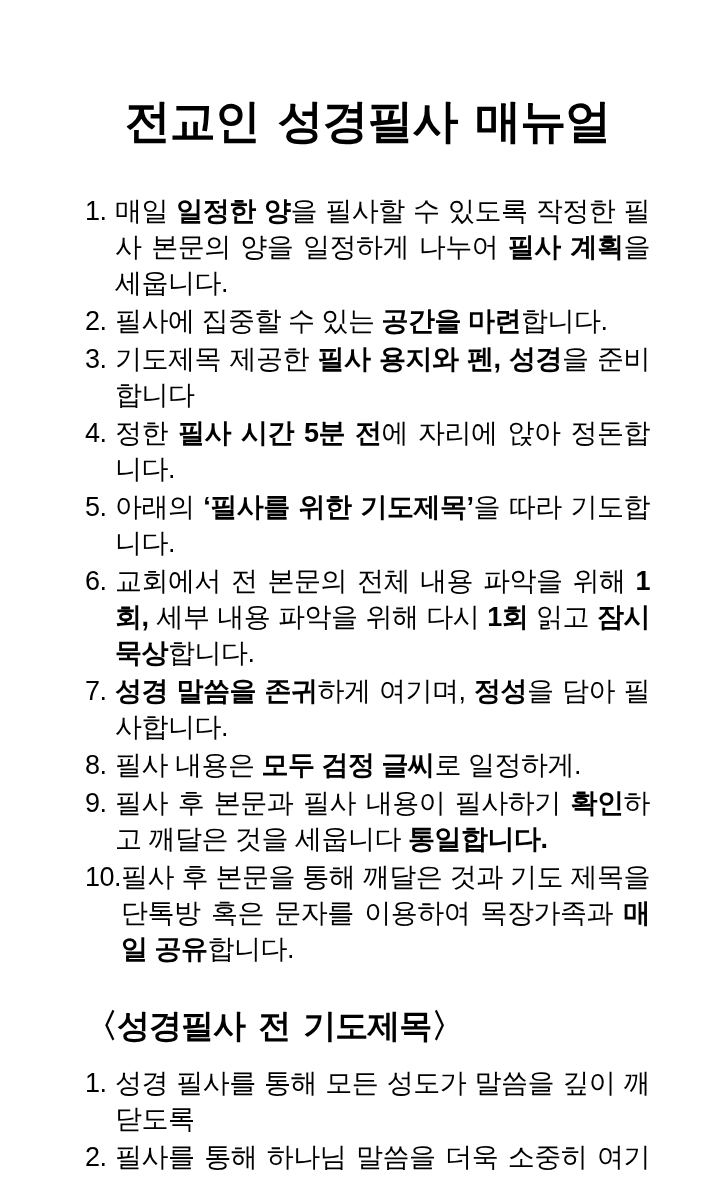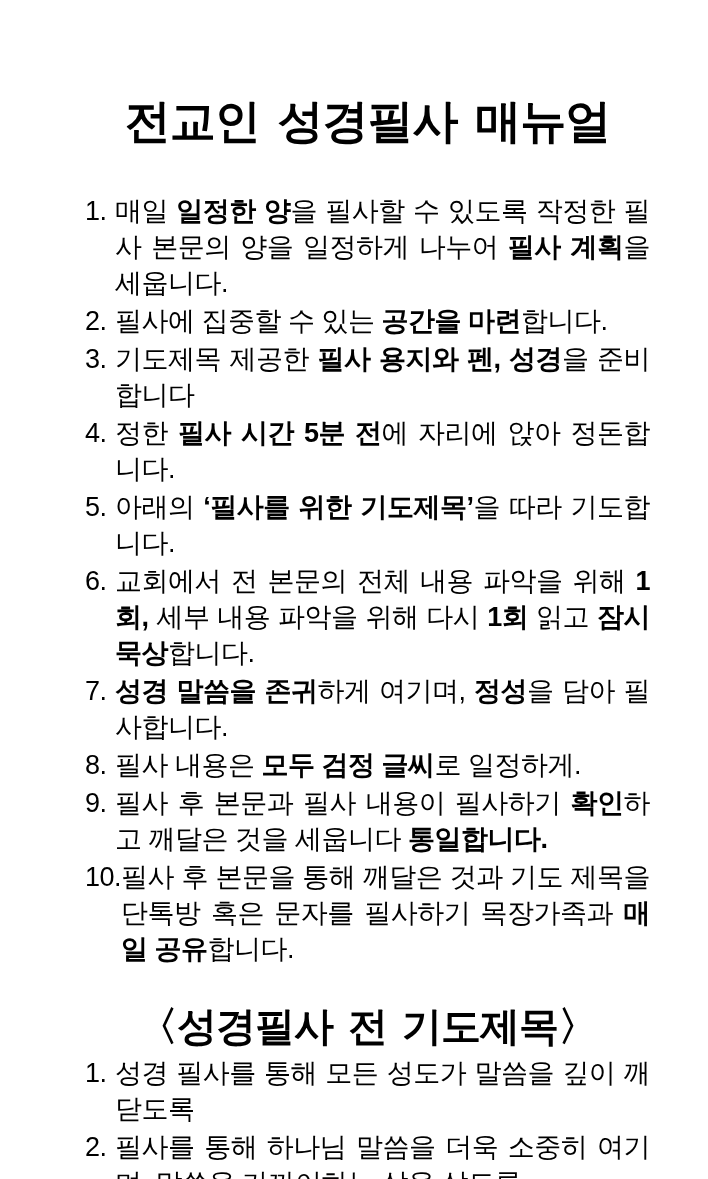--- a/index.html
+++ b/index.html
@@ -28,27 +28,26 @@
     align-items: flex-start;
     font-size: 27px;
     line-height: 36px;
     letter-spacing: -0.5px;
     margin-bottom: 2px;
   }
   .num { flex: 0 0 auto; min-width: 30px; }
   .txt { flex: 1 1 auto; text-align: justify; }
   .txt b { font-weight: 700; }
   .section-heading {
-    font-size: 40px;
+    font-size: 33px;
     font-weight: 800;
     line-height: 42px;
-    text-align: center;
     letter-spacing: -1px;
     word-spacing: 5px;
-    margin: 38px 0 8px 0;
+    margin: 38px 0 18px 0;
   }
 </style>
 </head>
 <body>
 
 <div class="page">
 
   <h1 class="doc-title">전교인 성경필사 매뉴얼</h1>
 
   <div class="list">
@@ -83,21 +82,21 @@
     <div class="item">
       <span class="num">8.</span>
       <span class="txt"><span>필사 내용은 </span><b>모두 검정 글씨</b><span>로 일정하게.</span></span>
     </div>
     <div class="item">
       <span class="num">9.</span>
       <span class="txt"><span>필사 후 본문과 필사 내용이 필사하기 </span><b>확인</b><span>하고 깨달은 것을 세웁니다 </span><b>통일합니다.</b></span>
     </div>
     <div class="item">
       <span class="num">10.</span>
-      <span class="txt"><span>필사 후 본문을 통해 깨달은 것과 기도 제목을 단톡방 혹은 문자를 필사하기 목장가족과 </span><b>매일 공유</b><span>합니다.</span></span>
+      <span class="txt"><span>필사 후 본문을 통해 깨달은 것과 기도 제목을 단톡방 혹은 문자를 이용하여 목장가족과 </span><b>매일 공유</b><span>합니다.</span></span>
     </div>
   </div>
 
   <h2 class="section-heading">〈성경필사 전 기도제목〉</h2>
 
   <div class="list">
     <div class="item">
       <span class="num">1.</span>
       <span class="txt"><span>성경 필사를 통해 모든 성도가 말씀을 깊이 깨닫도록</span></span>
     </div>

